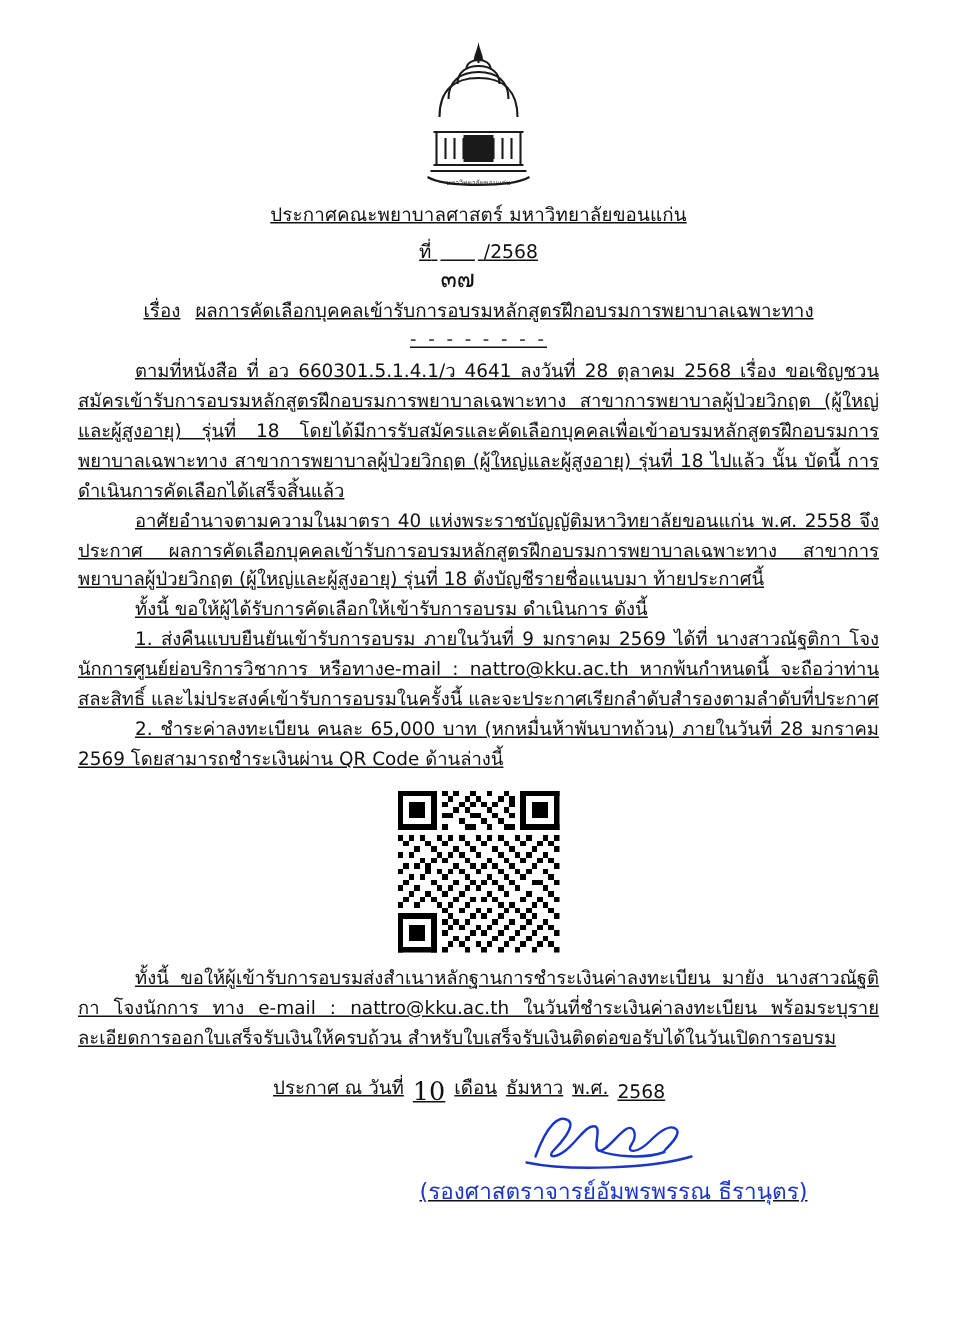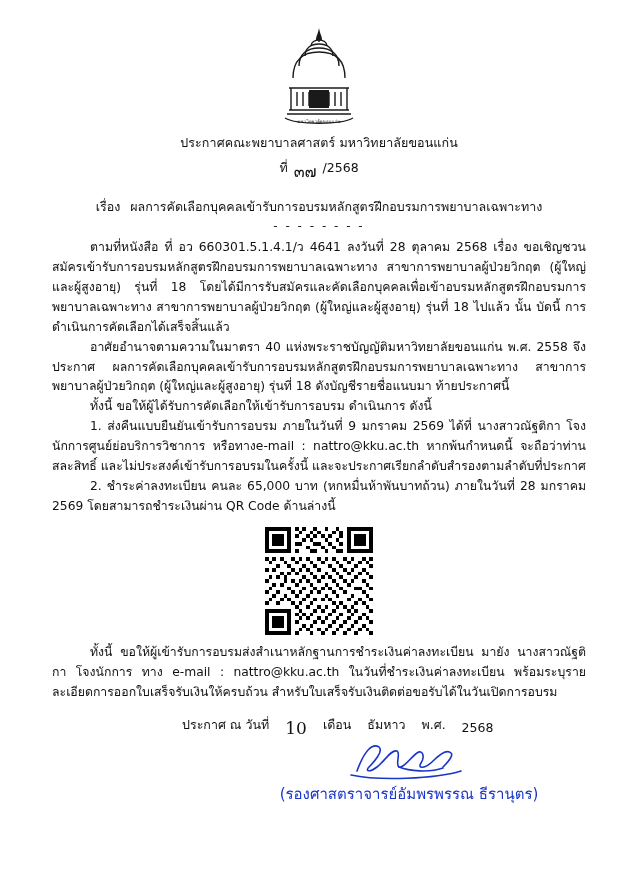--- a/index.html
+++ b/index.html
@@ -14,20 +14,21 @@
     color: #111;
     position: relative;
     overflow: hidden;
   }
   .page {
     width: 638px;
     height: 695px;
     box-sizing: border-box;
     padding: 18px 52px 8px 52px;
     position: relative;
+    text-decoration: underline;
   }
   .logo-wrap {
     display: flex;
     justify-content: center;
     margin-top: 8px;
     margin-bottom: 4px;
   }
   .logo {
     width: 92px;
     height: 104px;
@@ -42,21 +43,21 @@
     text-align: center;
     font-size: 12.5px;
     margin-top: 2px;
     line-height: 1.5;
   }
   .doc-no .num {
     font-size: 16px;
     font-family: "DejaVu Serif", "Liberation Serif", serif;
     padding: 0 2px;
     position: relative;
-    top: 5px;
+    top: 19px;
   }
   .subject {
     margin-top: 18px;
     font-size: 12.5px;
     line-height: 1.55;
     text-align: center;
   }
   .subject .lbl { margin-right: 10px; }
   .dashes {
     text-align: center;
@@ -84,21 +85,21 @@
     height: 108px;
     image-rendering: pixelated;
   }
   .sign-line {
     margin-top: 12px;
     font-size: 12.5px;
     display: flex;
     align-items: flex-end;
     justify-content: flex-start;
     padding-left: 130px;
-    gap: 16px;
+    gap: 6px;
   }
   .sign-line .daynum {
     font-family: "DejaVu Serif", "Liberation Serif", serif;
     font-size: 17px;
     line-height: 1;
     position: relative;
     top: 2px;
   }
   .signature-block {
     margin-top: 2px;

